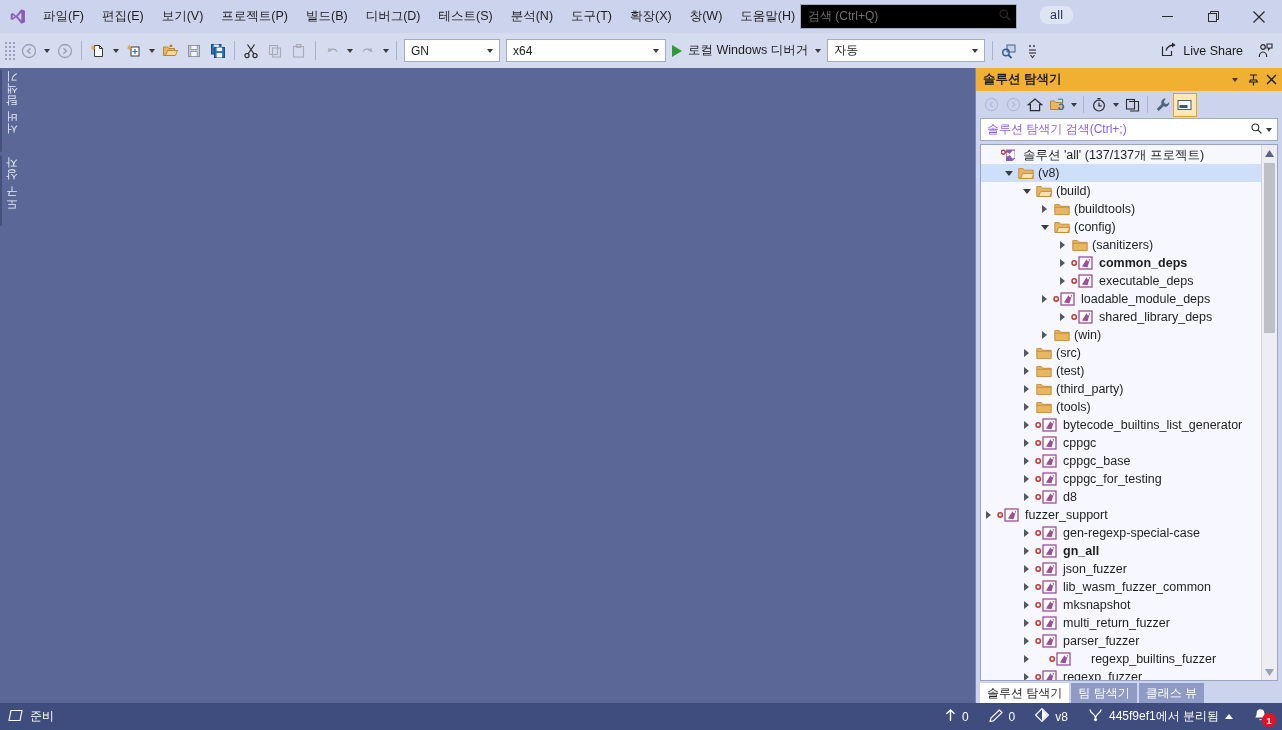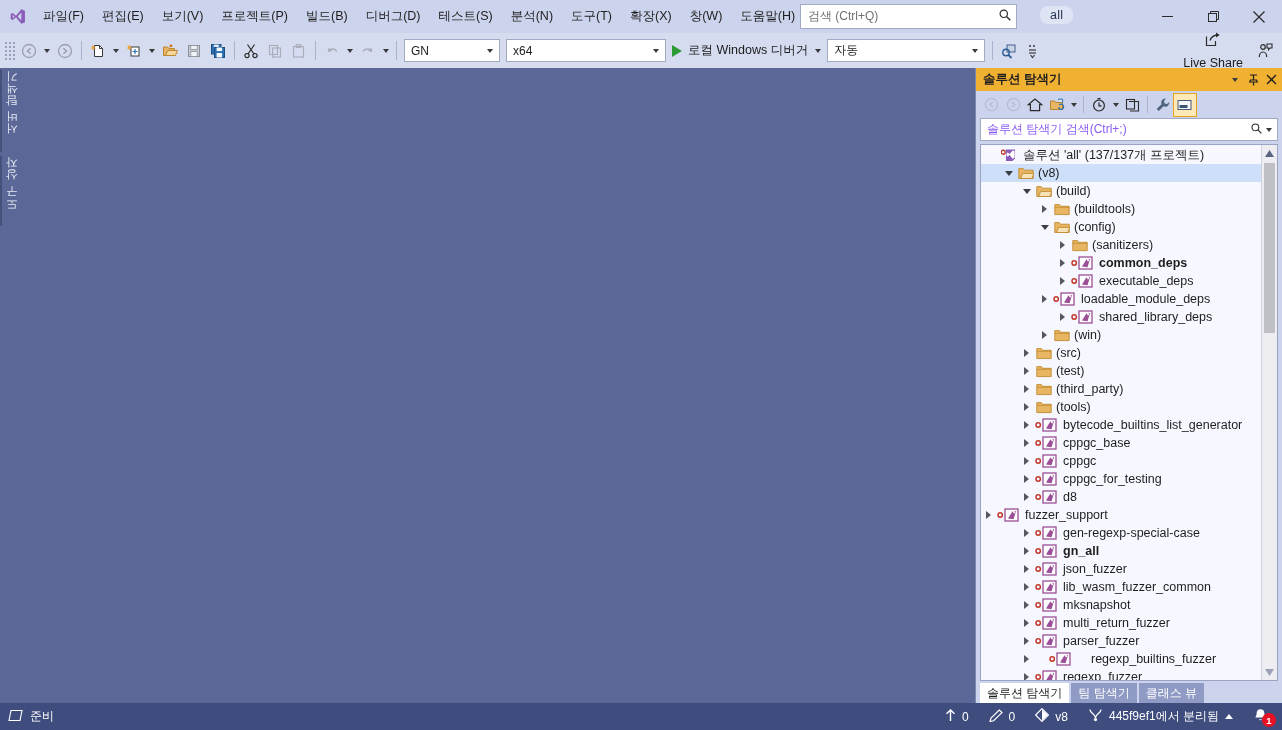--- a/index.html
+++ b/index.html
@@ -20,21 +20,21 @@
   }
   .vs-logo { width: 34px; height: 33px; display: flex; align-items: center; justify-content: center; }
   .vs-logo svg { width: 17px; height: 17px; }
   .menubar { display: flex; align-items: center; height: 33px; }
   .menu-item {
     padding: 4px 9px; font-size: 12.5px; color: #1e1e1e; cursor: default;
     white-space: nowrap;
   }
   .title-search-wrap { position: absolute; left: 800px; top: 4px; }
   .title-search {
-    width: 217px; height: 25px; background: #ffffff; border: 1px solid #a2aac4;
+    width: 217px; height: 25px; background: #000000; border: 1px solid #a2aac4;
     display: flex; align-items: center; padding: 0 4px 0 7px;
   }
   .title-search .txt { flex: 1; color: #717171; font-size: 12px; }
   .title-search .mag { color: #333; font-size: 13px; }
   .app-title {
     position: absolute; left: 1040px; top: 6px;
     background: #dfe4f5; color: #26344d; font-size: 12.5px;
     padding: 2px 10px; letter-spacing: .2px; border-radius: 8px;
   }
   .wincontrols { position: absolute; right: 0; top: 0; display: flex; height: 33px; }
@@ -55,21 +55,21 @@
   .caret-d { width: 0; height: 0; border-left: 3.5px solid transparent; border-right: 3.5px solid transparent; border-top: 4px solid #3a3a3a; }
   .combo {
     height: 23px; background: #fff; border: 1px solid #a2aac4; display: flex; align-items: center;
     padding: 0 2px 0 6px; font-size: 12px; color: #1c1c1c; margin: 0 3px;
   }
   .combo .lbl { flex: 1; white-space: nowrap; overflow: hidden; }
   .combo .cbtn { width: 15px; display: flex; align-items: center; justify-content: center; }
   .run-btn { display: flex; align-items: center; height: 24px; padding: 0 4px 0 3px; cursor: default; }
   .tri-run { width: 0; height: 0; border-top: 6px solid transparent; border-bottom: 6px solid transparent; border-left: 10px solid #2e9a37; margin-right: 6px; }
   .run-label { font-size: 12.5px; color: #1c1c1c; white-space: nowrap; }
-  .live-share { position: absolute; right: 34px; display: flex; align-items: center; gap: 6px; font-size: 12.5px; color: #1c1c1c; padding: 3px 5px; flex-direction: column; }
+  .live-share { position: absolute; right: 34px; display: flex; align-items: center; gap: 6px; font-size: 12.5px; color: #1c1c1c; padding: 3px 5px; }
   .feedback-ic { position: absolute; right: 6px; width: 22px; height: 24px; display: flex; align-items: center; justify-content: center; }
 
   
   .bodyrow { flex: 1; display: flex; position: relative; background: #5b6897; min-height: 0; }
   .left-rail { width: 21px; background: #5b6897; padding-top: 2px; flex: 0 0 21px; }
   .rail-tab {
     width: 21px; background: #5b6897; color: #e6eaf5; font-size: 11.5px;
     writing-mode: vertical-rl; transform: rotate(180deg);
     padding: 9px 3px; margin-bottom: 4px; border-right: 2px solid #46507a;
     white-space: nowrap; letter-spacing: .5px;
@@ -676,35 +676,35 @@
                 <span class="tri-c"></span>
               </span>
               <span class="ticon" style="flex-basis: 26px; width: 26px;">
                 <svg width="24" height="14" viewBox="0 0 24 14">
                   <circle cx="3.2" cy="7" r="2.2" fill="none" stroke="#c0392b" stroke-width="1.5"></circle>
                   <rect x="8" y="1" width="13" height="12" fill="#fdfcff" stroke="#9b4f96" stroke-width="1.3"></rect>
                   <path d="M11 10.4 15.5 3.2l1.4 2.4 1.6-.9-2 6.6z" fill="#9b4f96"></path>
                   <path d="M17.6 2.6l1.6 1.2-1.1 1.2z" fill="#9b4f96"></path>
                 </svg>
               </span>
+              <span class="tlabel">cppgc</span>
+            </div>
+            <div class="trow" style="padding-left: 38px;">
+              <span class="exp">
+                <span class="tri-c"></span>
+              </span>
+              <span class="ticon" style="flex-basis: 26px; width: 26px;">
+                <svg width="24" height="14" viewBox="0 0 24 14">
+                  <circle cx="3.2" cy="7" r="2.2" fill="none" stroke="#c0392b" stroke-width="1.5"></circle>
+                  <rect x="8" y="1" width="13" height="12" fill="#fdfcff" stroke="#9b4f96" stroke-width="1.3"></rect>
+                  <path d="M11 10.4 15.5 3.2l1.4 2.4 1.6-.9-2 6.6z" fill="#9b4f96"></path>
+                  <path d="M17.6 2.6l1.6 1.2-1.1 1.2z" fill="#9b4f96"></path>
+                </svg>
+              </span>
               <span class="tlabel">cppgc_base</span>
-            </div>
-            <div class="trow" style="padding-left: 38px;">
-              <span class="exp">
-                <span class="tri-c"></span>
-              </span>
-              <span class="ticon" style="flex-basis: 26px; width: 26px;">
-                <svg width="24" height="14" viewBox="0 0 24 14">
-                  <circle cx="3.2" cy="7" r="2.2" fill="none" stroke="#c0392b" stroke-width="1.5"></circle>
-                  <rect x="8" y="1" width="13" height="12" fill="#fdfcff" stroke="#9b4f96" stroke-width="1.3"></rect>
-                  <path d="M11 10.4 15.5 3.2l1.4 2.4 1.6-.9-2 6.6z" fill="#9b4f96"></path>
-                  <path d="M17.6 2.6l1.6 1.2-1.1 1.2z" fill="#9b4f96"></path>
-                </svg>
-              </span>
-              <span class="tlabel">cppgc</span>
             </div>
             <div class="trow" style="padding-left: 38px;">
               <span class="exp">
                 <span class="tri-c"></span>
               </span>
               <span class="ticon" style="flex-basis: 26px; width: 26px;">
                 <svg width="24" height="14" viewBox="0 0 24 14">
                   <circle cx="3.2" cy="7" r="2.2" fill="none" stroke="#c0392b" stroke-width="1.5"></circle>
                   <rect x="8" y="1" width="13" height="12" fill="#fdfcff" stroke="#9b4f96" stroke-width="1.3"></rect>
                   <path d="M11 10.4 15.5 3.2l1.4 2.4 1.6-.9-2 6.6z" fill="#9b4f96"></path>

